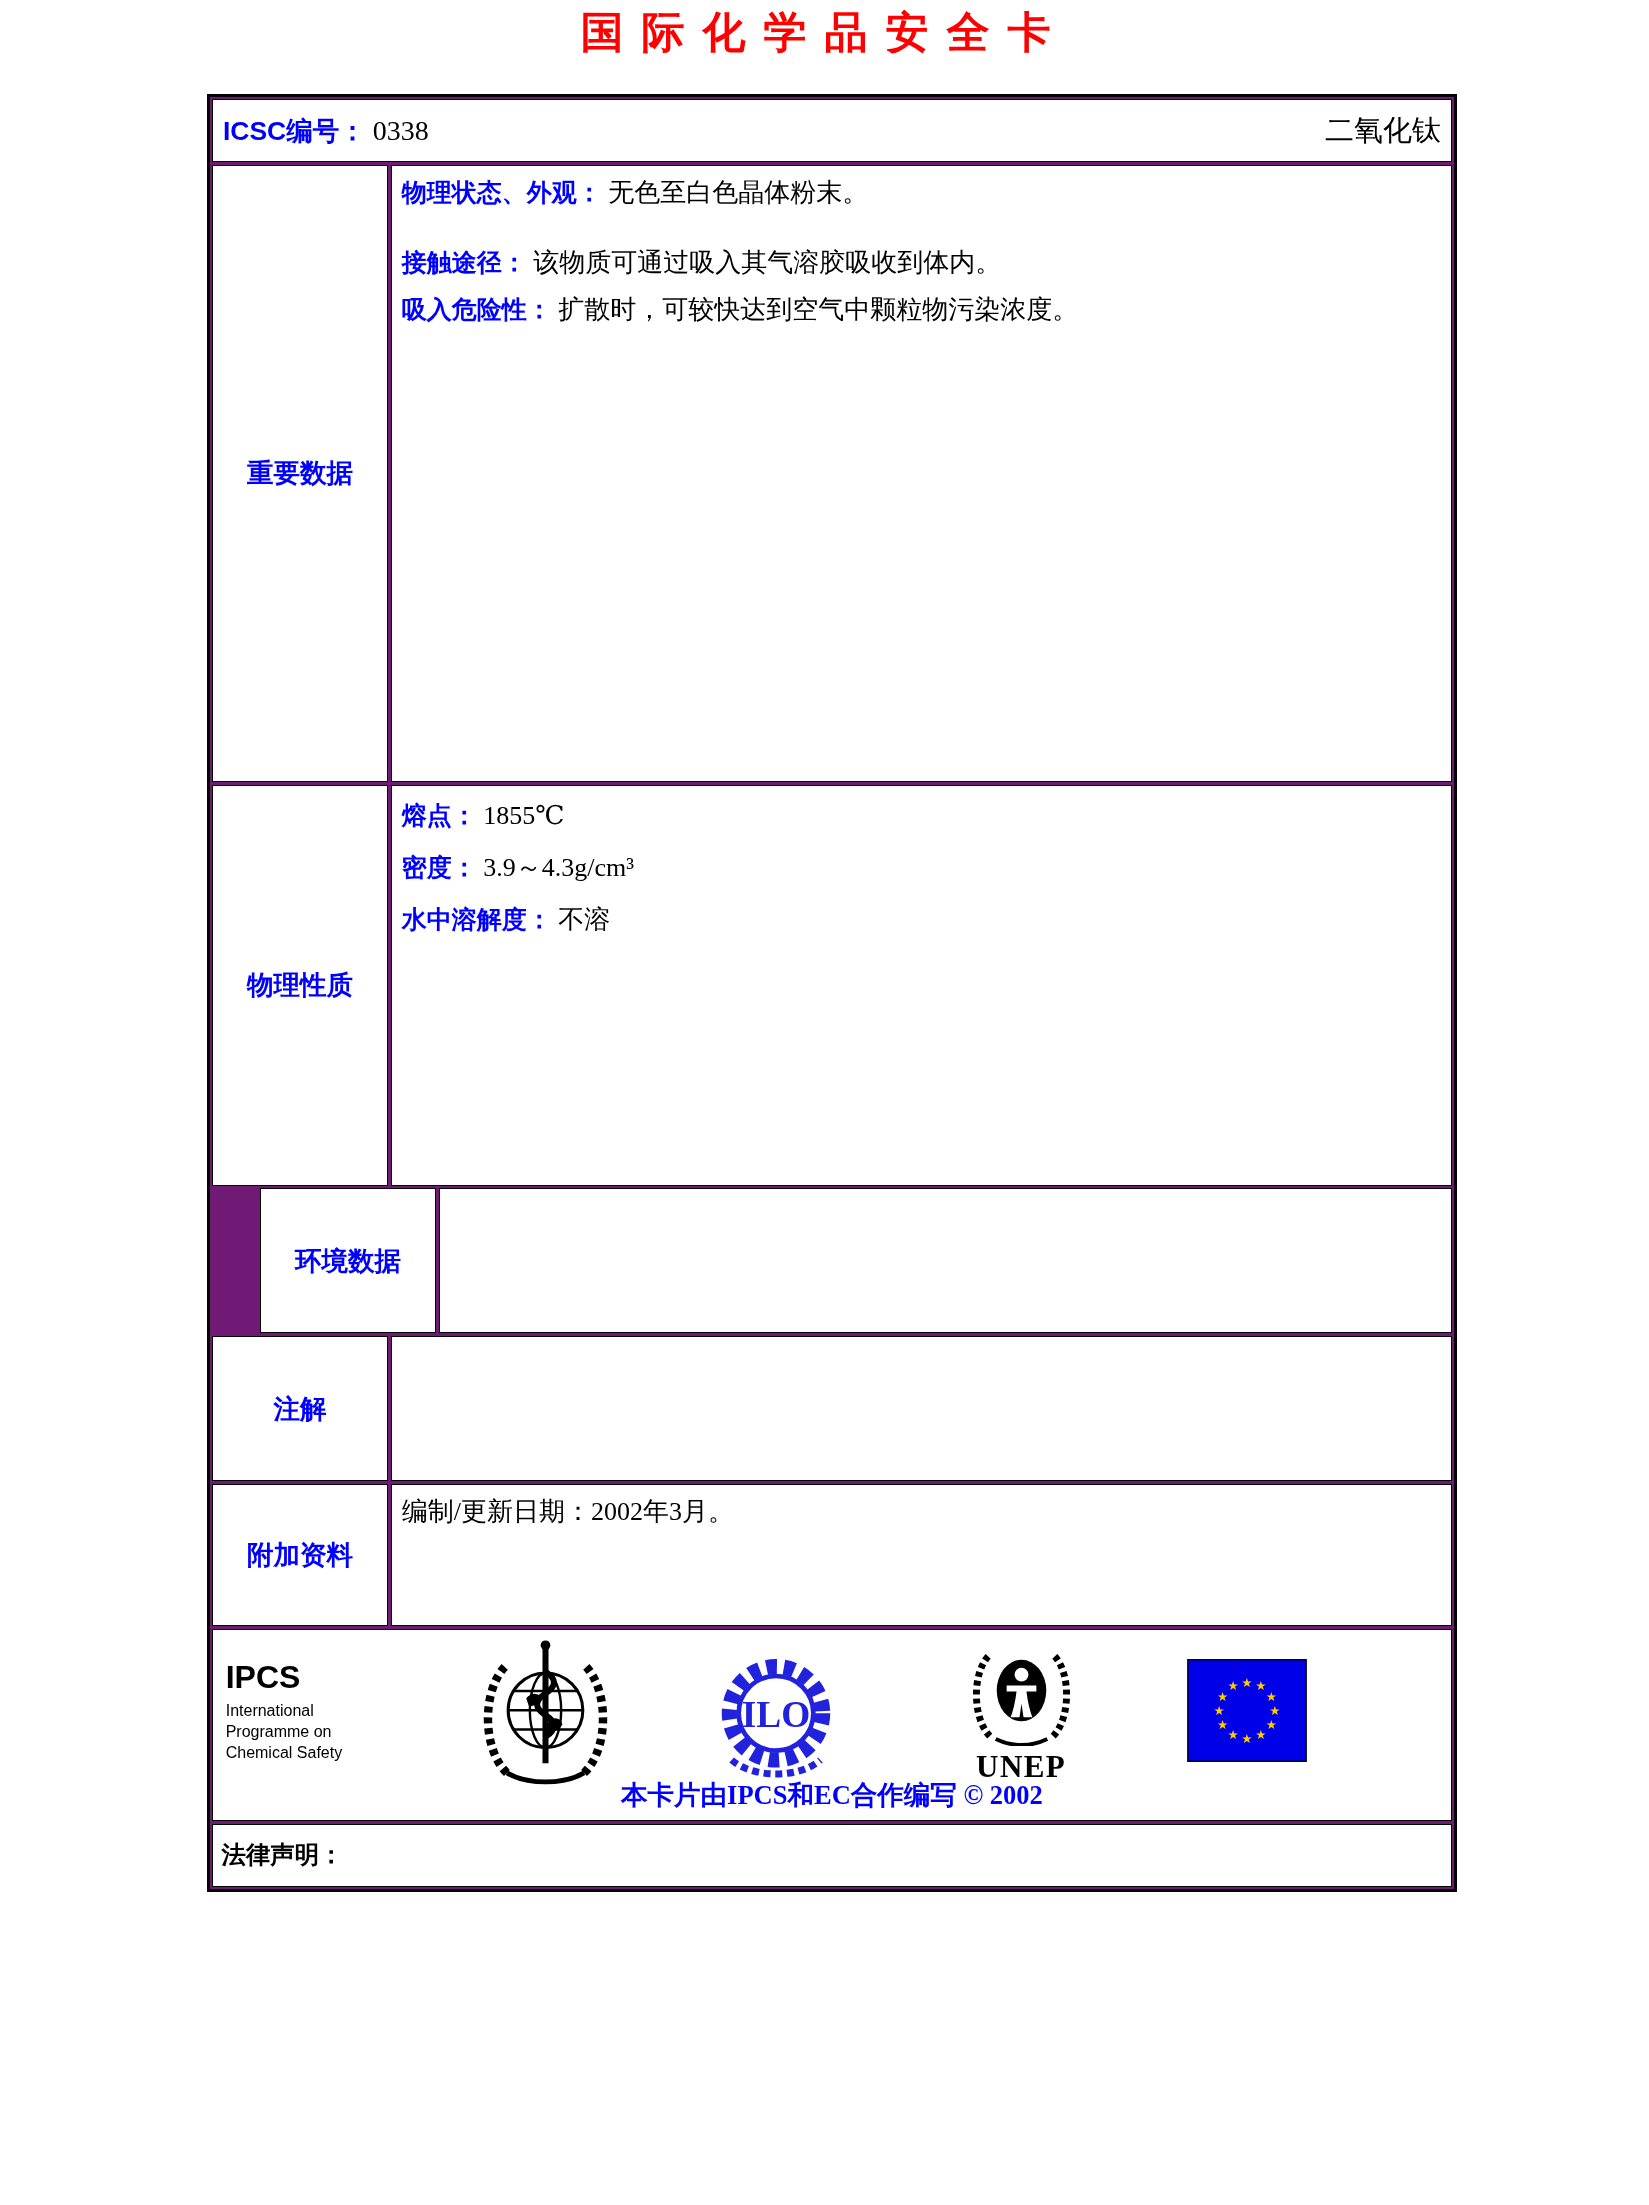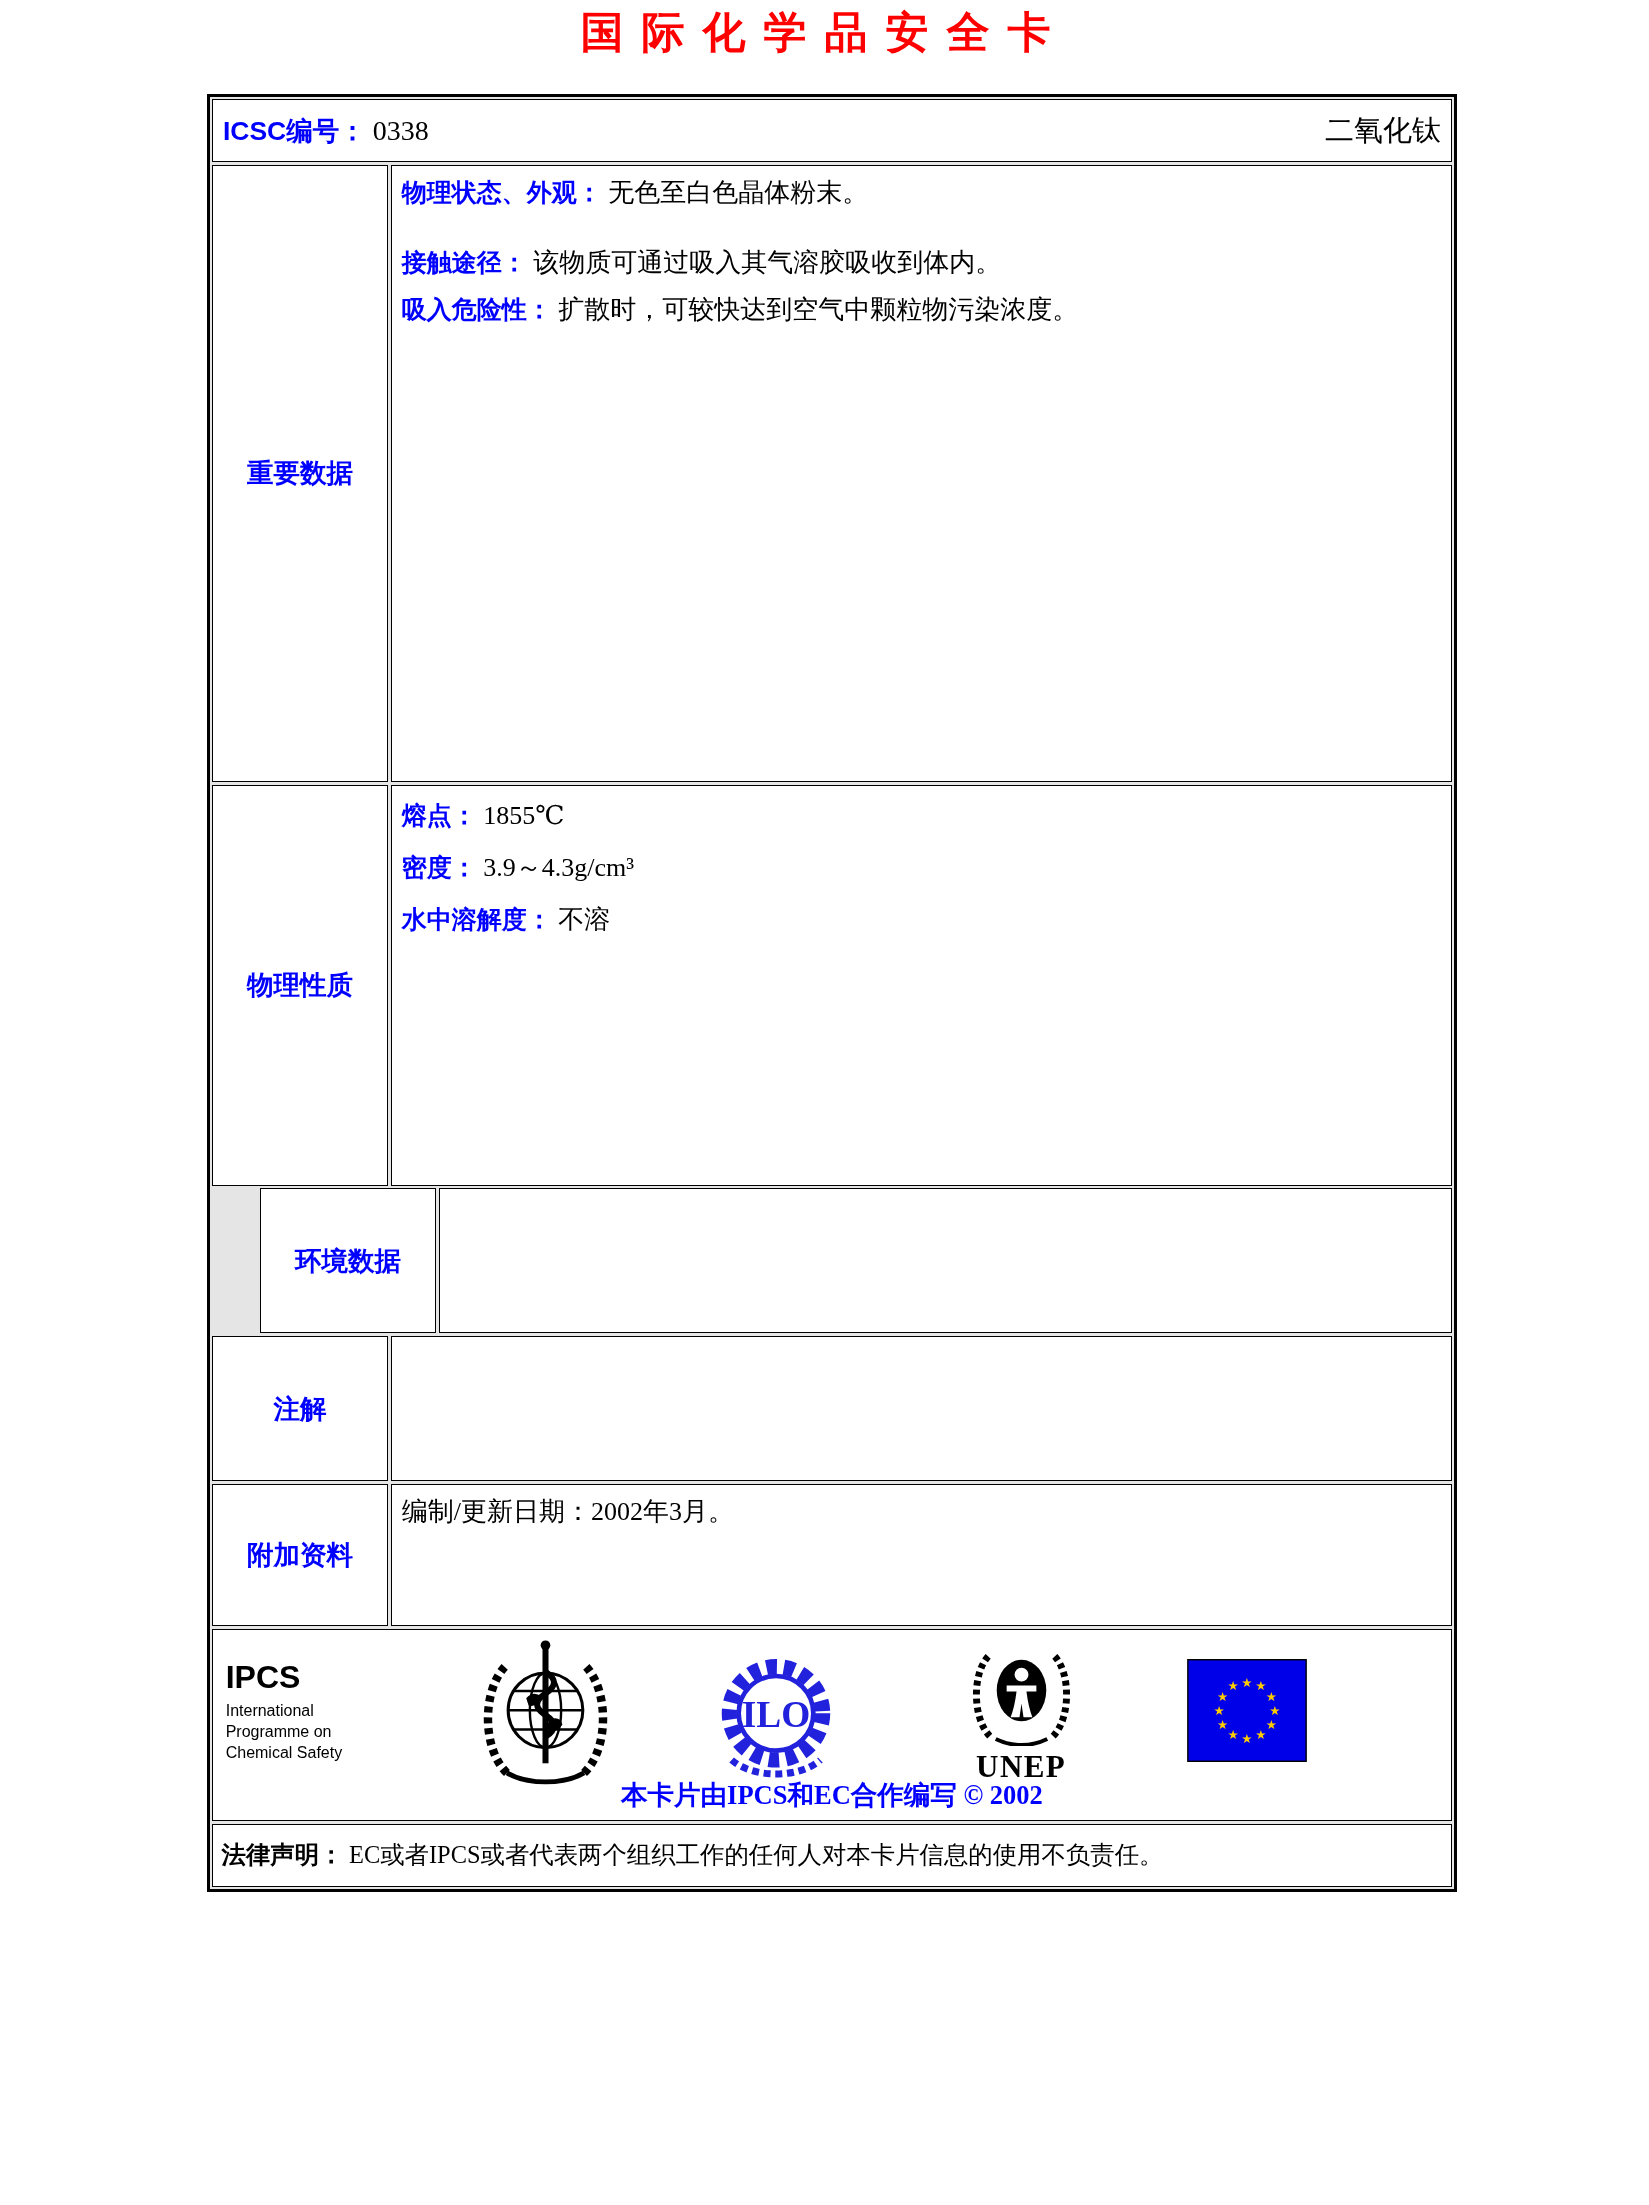--- a/index.html
+++ b/index.html
@@ -16,21 +16,21 @@
     color: #FF0000;
     font-family: "Liberation Sans", "DejaVu Sans", sans-serif;
     font-weight: bold;
     font-size: 43px;
     letter-spacing: 18px;
   }
   .card {
     position: absolute; left: 207px; top: 94px; width: 1250px;
     border: 3.5px solid #000;
     padding: 2.1px;
-    background: #e5e5e5;
+    background: #701a75;
     display: flex; flex-direction: column; gap: 2.8px;
   }
   .row { display: flex; gap: 2.8px; }
   .cell { border: 1.4px solid #000; background: #fff; }
   .label-cell {
     width: 176px; flex: none;
     display: flex; align-items: center; justify-content: center;
   }
   .content-cell { flex: 1; padding: 4.2px 9.8px; overflow: hidden; }
   .side-label {
@@ -238,18 +238,17 @@
       <div class="credit-line">
         <span>本卡片由IPCS和EC合作编写</span>
         <span>© 2002</span>
       </div>
     </div>
   </div>
 
   <div class="row row-legal">
     <div class="cell">
       <span class="legal-label">法律声明：</span>
-      <span class="legal-text">EC或者IPCS或者代表两个组织工作的任何人对本卡片信息的使用不负责任。</span>
     </div>
   </div>
 
 </div>
 
 
 </body></html>

